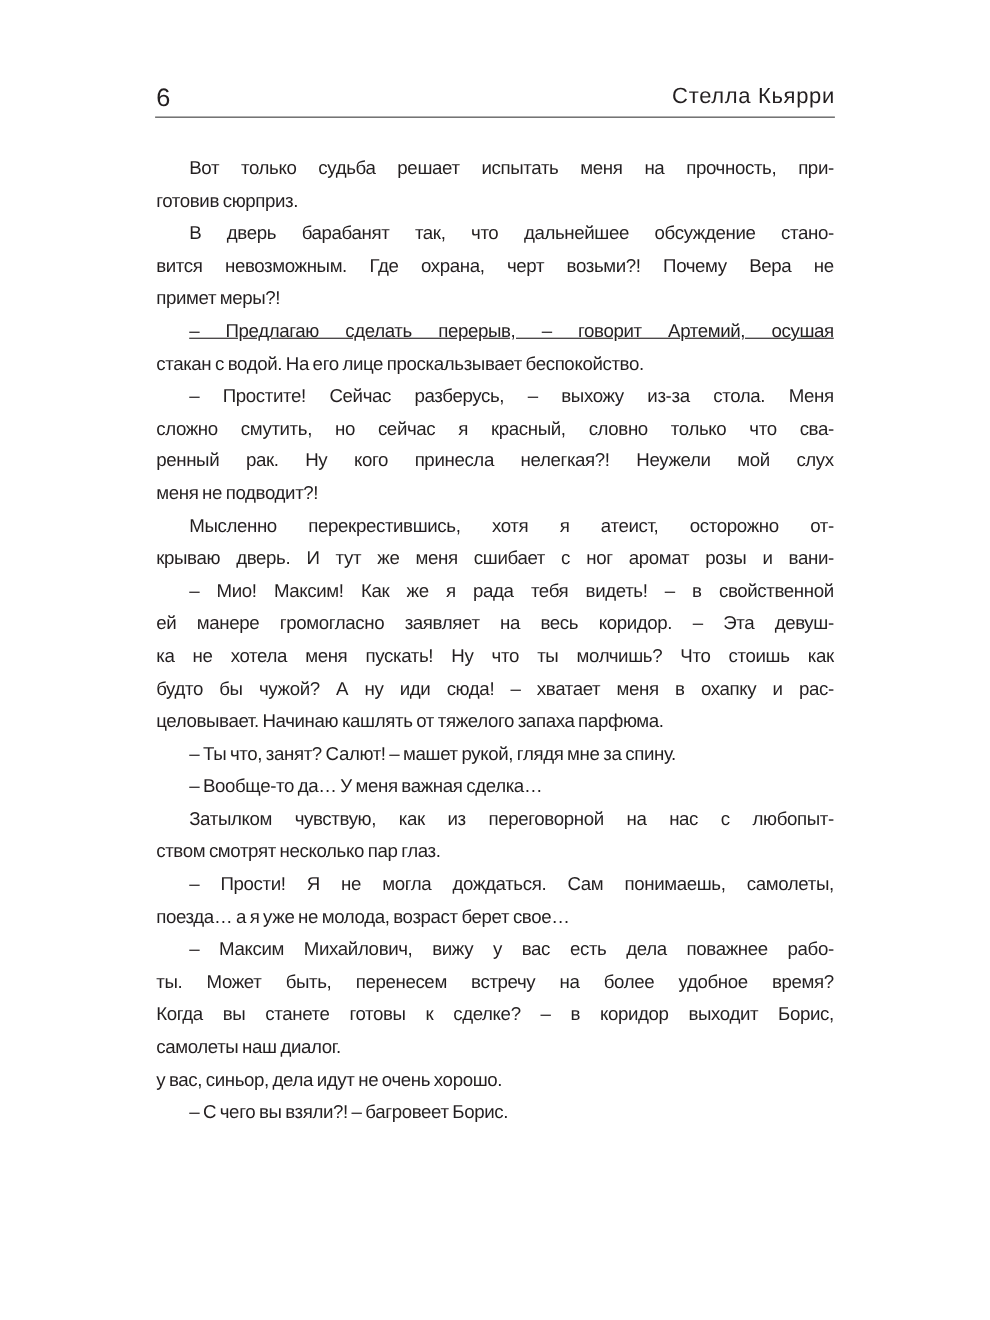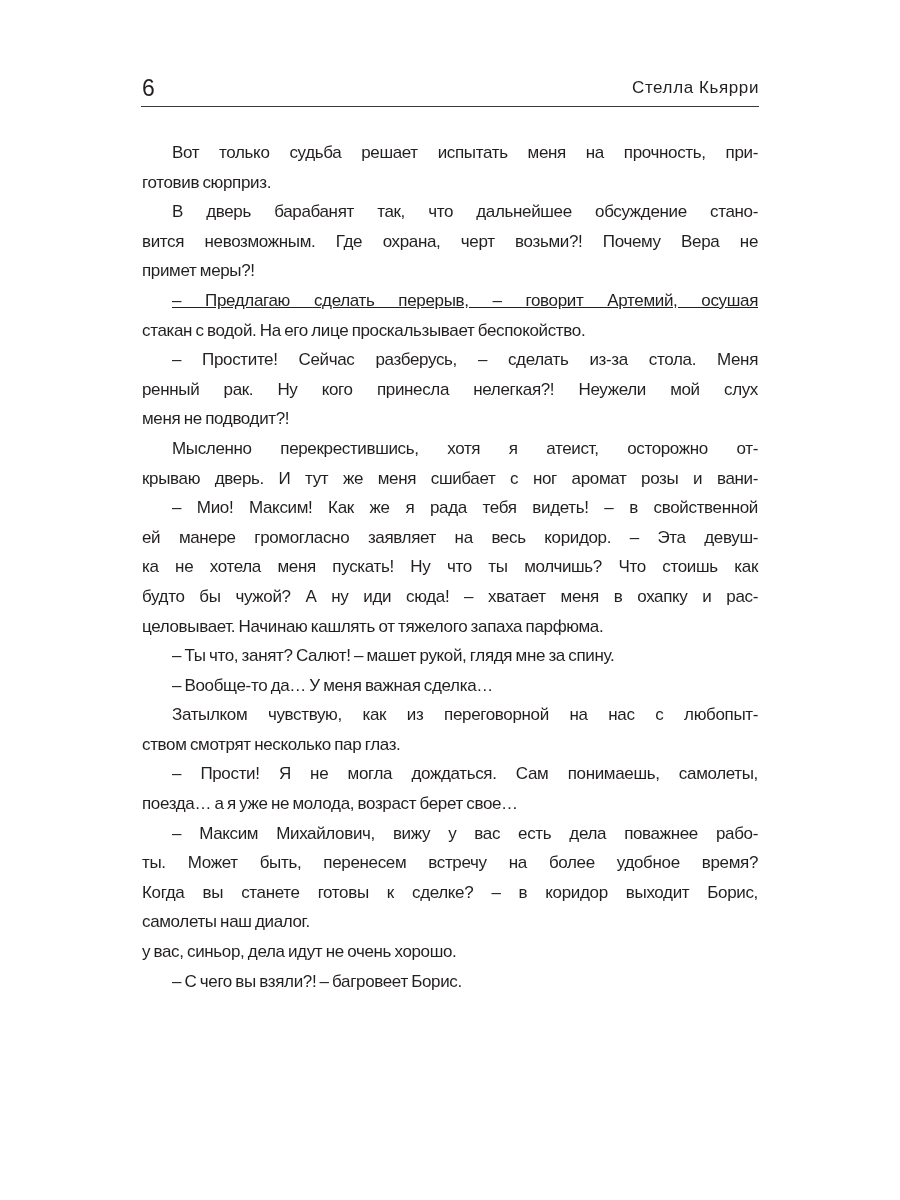--- a/index.html
+++ b/index.html
@@ -32,21 +32,21 @@
       position: absolute;
       left: 1px;
       top: 2px;
       font-size: 23px;
       line-height: 28px;
     }
     .author-name {
       position: absolute;
       right: 0;
       top: 2px;
-      font-size: 17px;
+      font-size: 20px;
       line-height: 28px;
       letter-spacing: 0.6px;
     }
     .body-text {
       position: absolute;
       left: 142px;
       top: 138px;
       width: 616px;
     }
     .line {
@@ -100,21 +100,24 @@
     <div class="line last">
         <span style="white-space: normal; display: block; width: 100%;">примет меры?!</span>
       </div>
     <div class="line indent">
         <span style="white-space: normal; display: block; width: 100%; text-decoration: underline;">– Предлагаю сделать перерыв, – говорит Артемий, осушая</span>
       </div>
     <div class="line last">
         <span style="white-space: normal; display: block; width: 100%;">стакан с водой. На его лице проскальзывает беспокойство.</span>
       </div>
     <div class="line indent">
-        <span style="white-space: normal; display: block; width: 100%;">– Простите! Сейчас разберусь, – сделать из-за стола. Меня</span>
+        <span style="white-space: normal; display: block; width: 100%;">– Простите! Сейчас разберусь, – выхожу из-за стола. Меня</span>
+      </div>
+    <div class="line">
+        <span style="white-space: normal; display: block; width: 100%;">сложно смутить, но сейчас я красный, словно только что сва-</span>
       </div>
     <div class="line">
         <span style="white-space: normal; display: block; width: 100%;">ренный рак. Ну кого принесла нелегкая?! Неужели мой слух</span>
       </div>
     <div class="line last">
         <span style="white-space: normal; display: block; width: 100%;">меня не подводит?!</span>
       </div>
     <div class="line indent">
         <span style="white-space: normal; display: block; width: 100%;">Мысленно перекрестившись, хотя я атеист, осторожно от-</span>
       </div>

